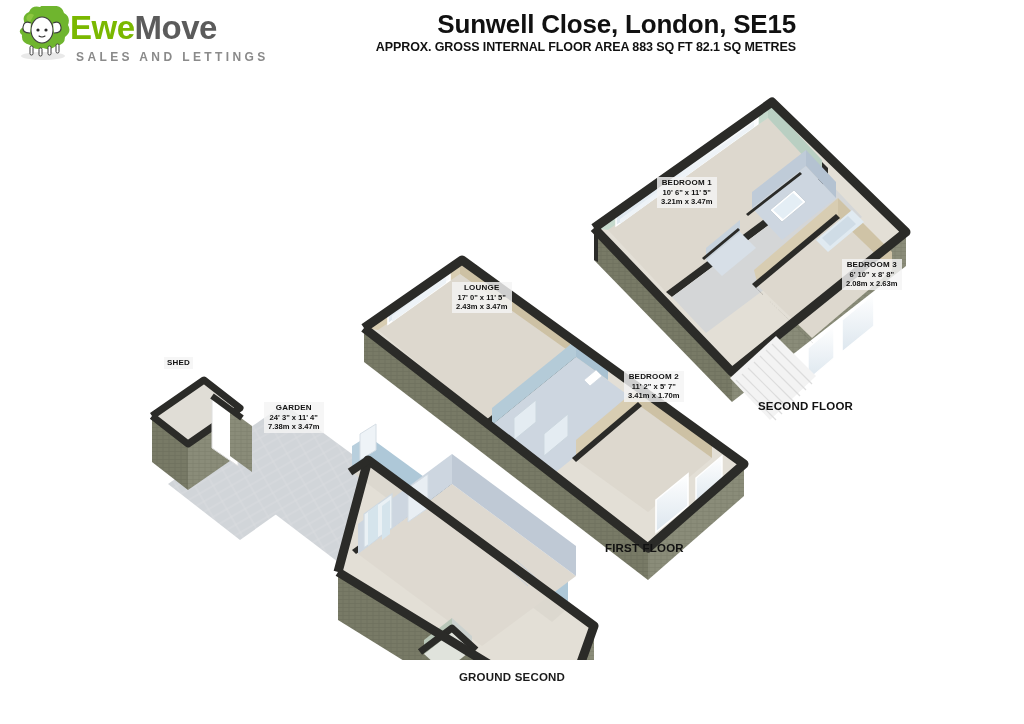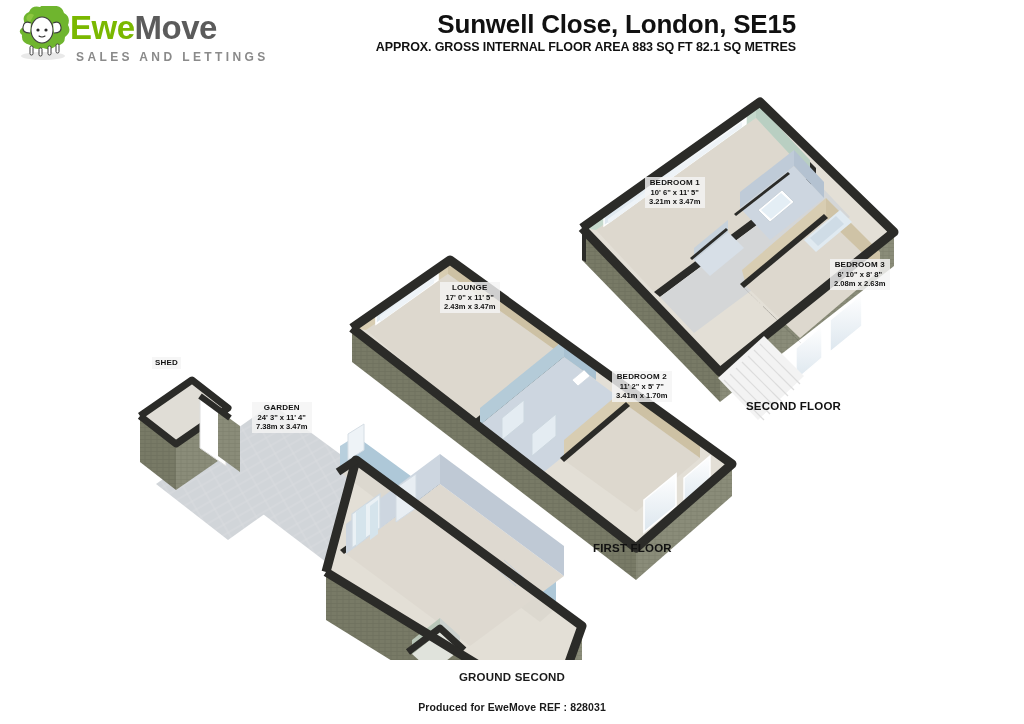--- a/index.html
+++ b/index.html
@@ -46,21 +46,21 @@
     font-size: 26px; font-weight: bold; letter-spacing: -0.2px;
     line-height: 32px; color: #111;
   }
   #doc-subtitle {
     font-size: 12.5px; font-weight: bold; letter-spacing: -0.1px;
     color: #111;
   }
 
   
   #plan-stage {
-    position: absolute; left: 4px; top: 80px; width: 980px; height: 580px;
+    position: absolute; left: 16px; top: 80px; width: 980px; height: 580px;
   }
   #plan-stage svg { display: block; }
 
   
   .room-label {
     position: absolute;
     background: rgba(244,244,244,0.82);
     text-align: center;
     font-weight: bold;
     color: #111;
@@ -348,14 +348,13 @@
   <div class="room-label" style="left:148px; top:277px; padding:1px 3px;">
     <span class="rl-name">SHED</span>
   </div>
 
   <div class="floor-caption" style="left:742px; top:320px;">SECOND FLOOR</div>
   <div class="floor-caption" style="left:589px; top:448px;margin-top:14px;">FIRST FLOOR</div>
 </div>
 
 <div id="footer">
   <div id="ground-caption">GROUND SECOND</div>
-  <div id="produced-line">Produced for EweMove   REF : 828031</div>
 </div>
 
 </body></html>

